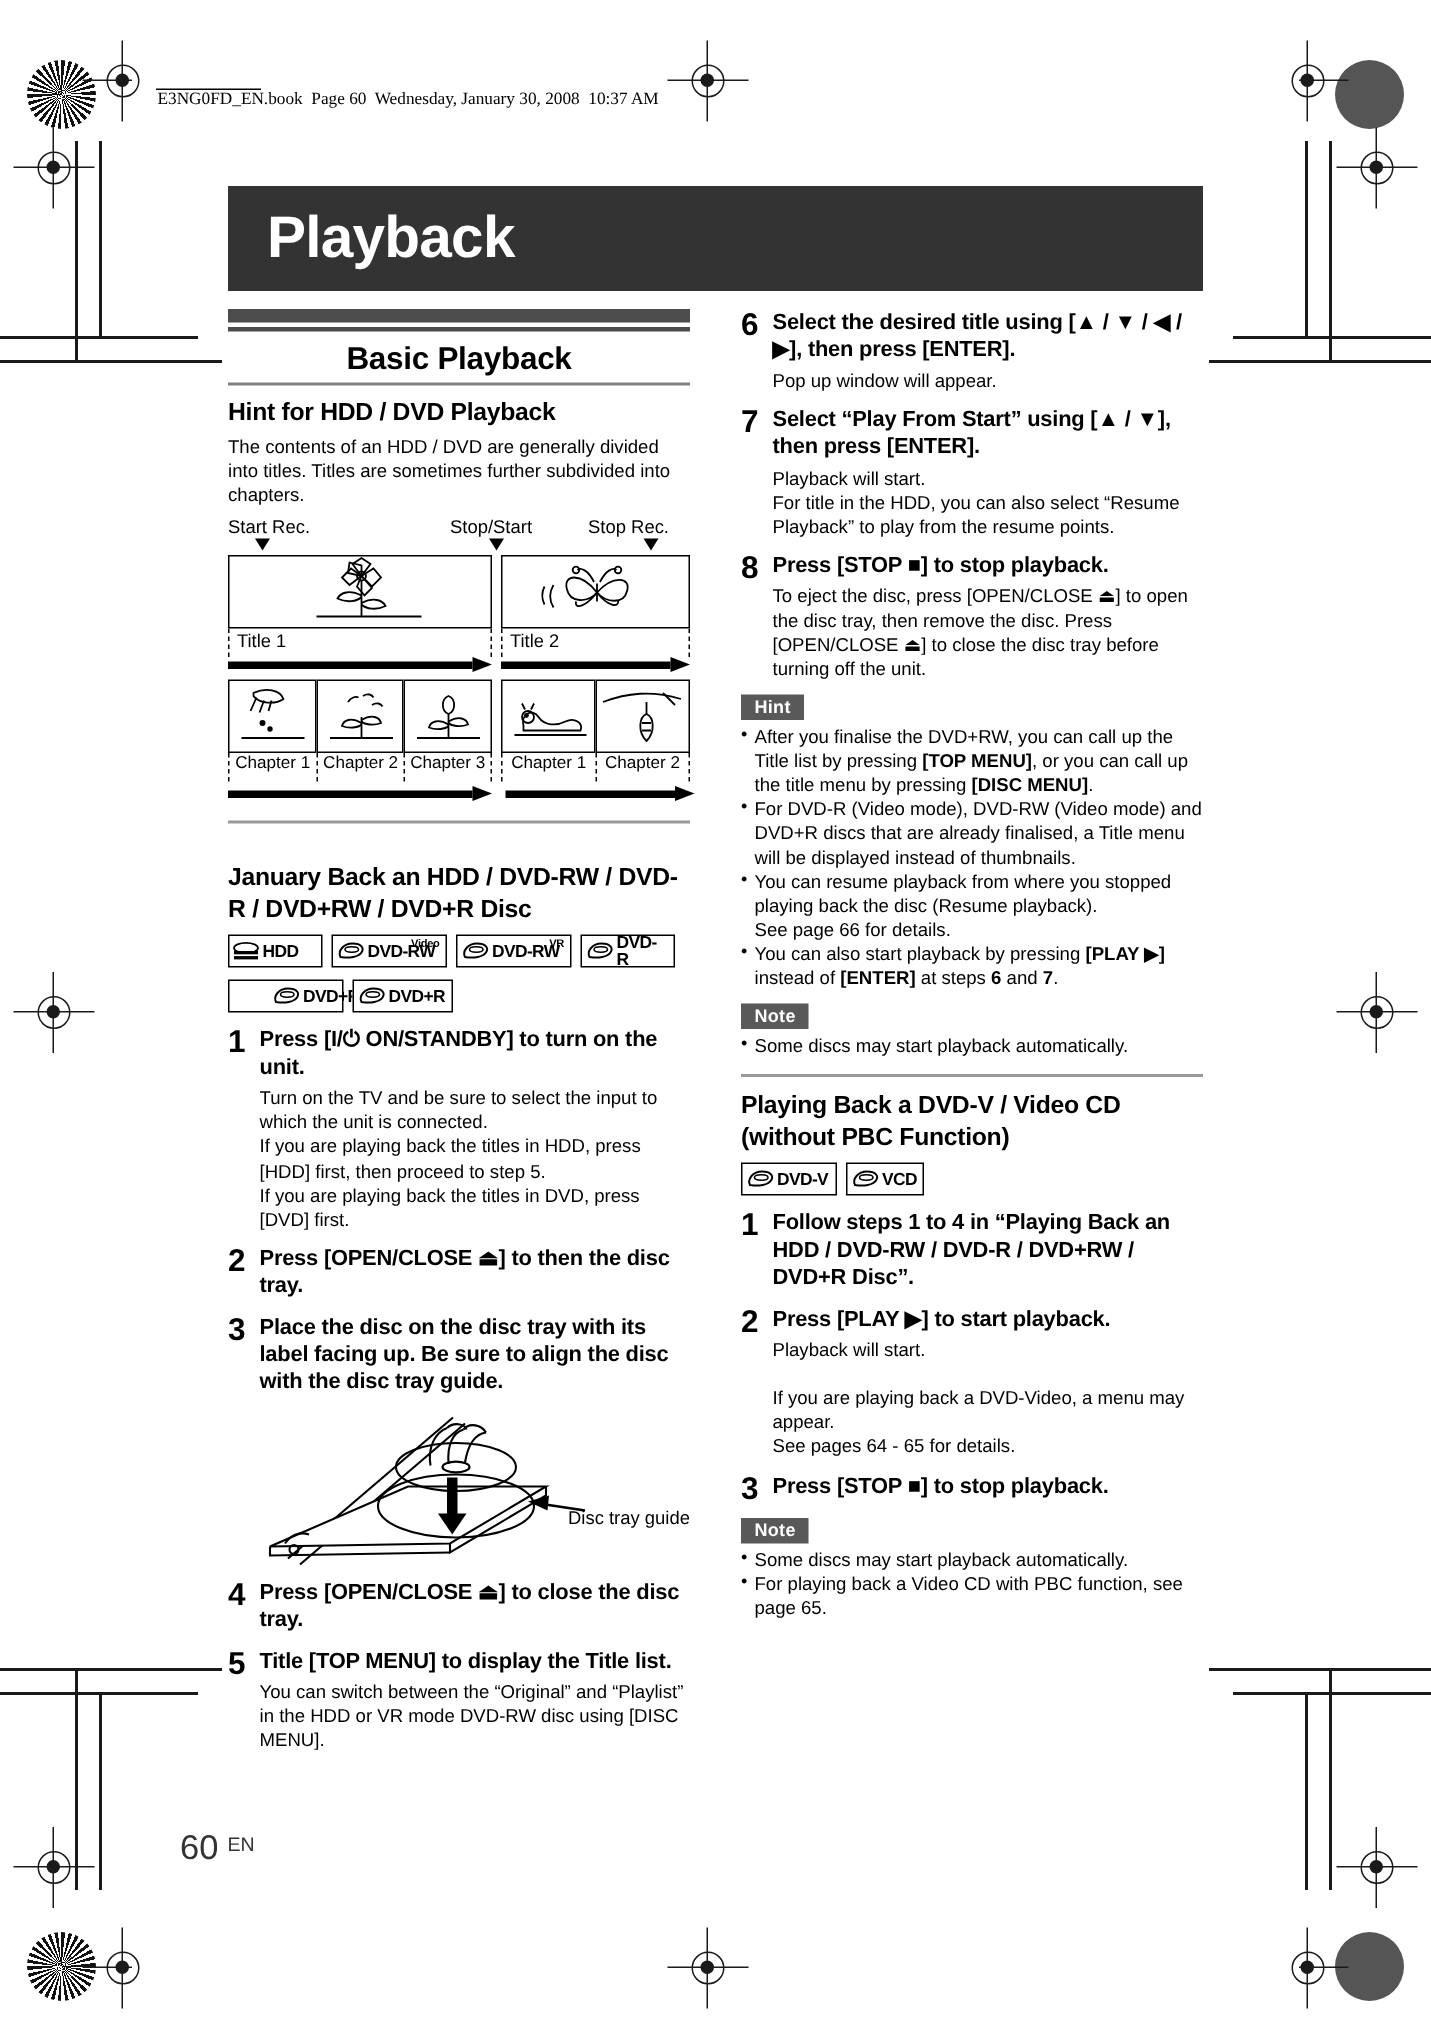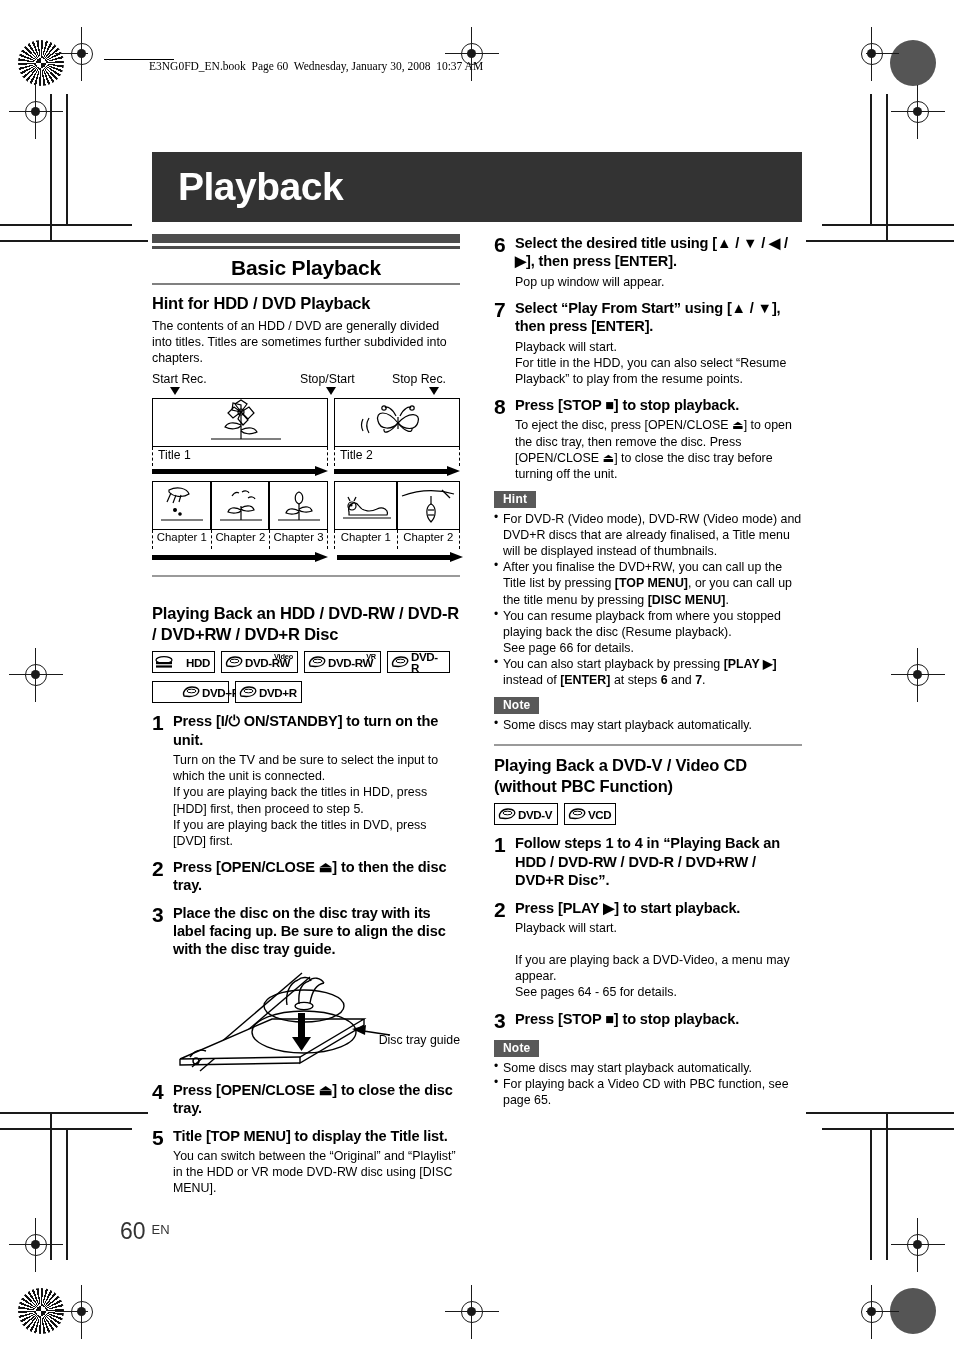--- a/index.html
+++ b/index.html
@@ -47,30 +47,29 @@
     background: #555;
   }
 
   
   .file-header {
     position: absolute;
     font-family: "Liberation Serif", serif;
     font-size: 11.5px;
     white-space: pre;
     color: #000;
-    margin-left: 44px;
   }
   .file-header-rule {
     position: absolute; height: 1px; background: #000;
   }
 
   
   .page {
     position: absolute;
-    left: 152px; top: 152px;
+    left: 152px; top: 124px;
     width: 650px;
   }
 
   
   .chapter-banner {
     background: #333333;
     height: 70px;
     display: flex; align-items: center;
     padding-left: 26px;
     box-sizing: border-box;
@@ -553,24 +552,24 @@
           </div>
           <div class="arrow-bar" style="width:126px; margin-left:6px;">
             <div class="shaft" style="width:113px;"></div>
             <div class="head" style="left:113px;"></div>
           </div>
         </div>
 
         <div class="diag-bottom-rule"></div>
       </div>
 
-      <div class="sub-title2">Playing Back an HDD / DVD-RW / DVD-R / DVD+RW / DVD+R Disc</div>
+      <div class="sub-title2">January Back an HDD / DVD-RW / DVD-R / DVD+RW / DVD+R Disc</div>
 
       <div class="badges">
-        <div class="badge hdd" style="width:63px;justify-content:space-between;">
+        <div class="badge hdd" style="width:63px;">
           <svg class="disc-glyph" viewBox="0 0 20 15">
             <ellipse cx="10" cy="5" rx="8" ry="3.4" fill="none" stroke="#000" stroke-width="1.2"></ellipse>
             <rect x="2" y="7" width="16" height="2.2" fill="#000"></rect>
             <rect x="2" y="10.4" width="16" height="2.2" fill="#000"></rect>
           </svg>
           <span class="btxt">HDD</span>
         </div>
         <div class="badge" style="width:77px;">
           <svg class="disc-glyph" viewBox="0 0 20 15">
             <path d="M3 11 C 1 7, 5 2, 11 2 C 17 2, 19 5, 17 8 C 15 11, 9 12, 3 11 Z" fill="none" stroke="#000" stroke-width="1.3"></path>
@@ -710,22 +709,22 @@
         <div class="num">8</div>
         <div class="scontent">
           <div class="shead">Press [STOP ■] to stop playback.</div>
           <div class="sbody">To eject the disc, press <b>[OPEN/CLOSE ⏏]</b> to open the disc tray, then remove the disc. Press <b>[OPEN/CLOSE ⏏]</b> to close the disc tray before turning off the unit.</div>
         </div>
       </div>
 
       
       <div class="tag">Hint</div>
       <ul class="bullets">
+        <li>After you finalise the DVD+RW, you can call up the Title list by pressing <b>[TOP MENU]</b>, or you can call up the title menu by pressing <b>[DISC MENU]</b>.</li>
         <li>For DVD-R (Video mode), DVD-RW (Video mode) and DVD+R discs that are already finalised, a Title menu will be displayed instead of thumbnails.</li>
-        <li>After you finalise the DVD+RW, you can call up the Title list by pressing <b>[TOP MENU]</b>, or you can call up the title menu by pressing <b>[DISC MENU]</b>.</li>
         <li>You can resume playback from where you stopped playing back the disc (Resume playback).<br>See page 66 for details.</li>
         <li>You can also start playback by pressing <b>[PLAY ▶]</b> instead of <b>[ENTER]</b> at steps <b>6</b> and <b>7</b>.</li>
       </ul>
 
       
       <div class="tag">Note</div>
       <ul class="bullets">
         <li>Some discs may start playback automatically.</li>
       </ul>
 

